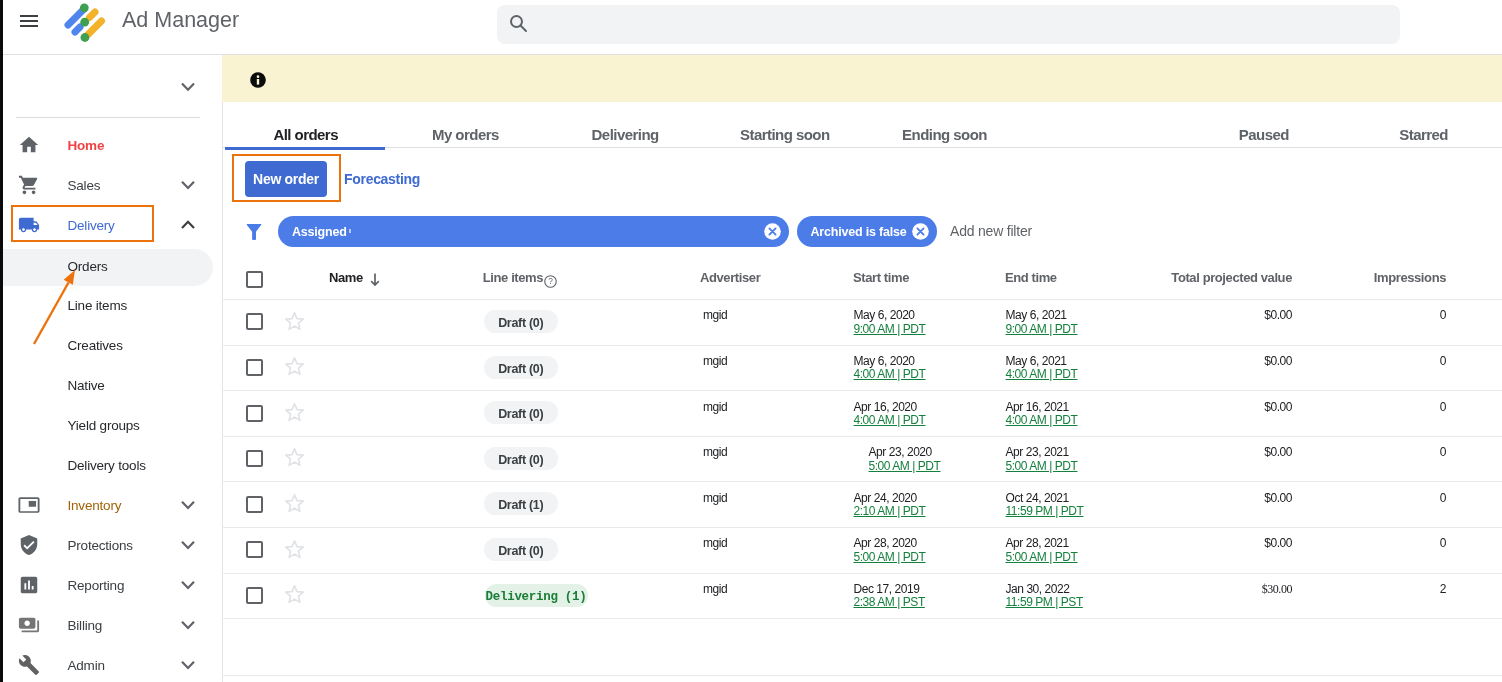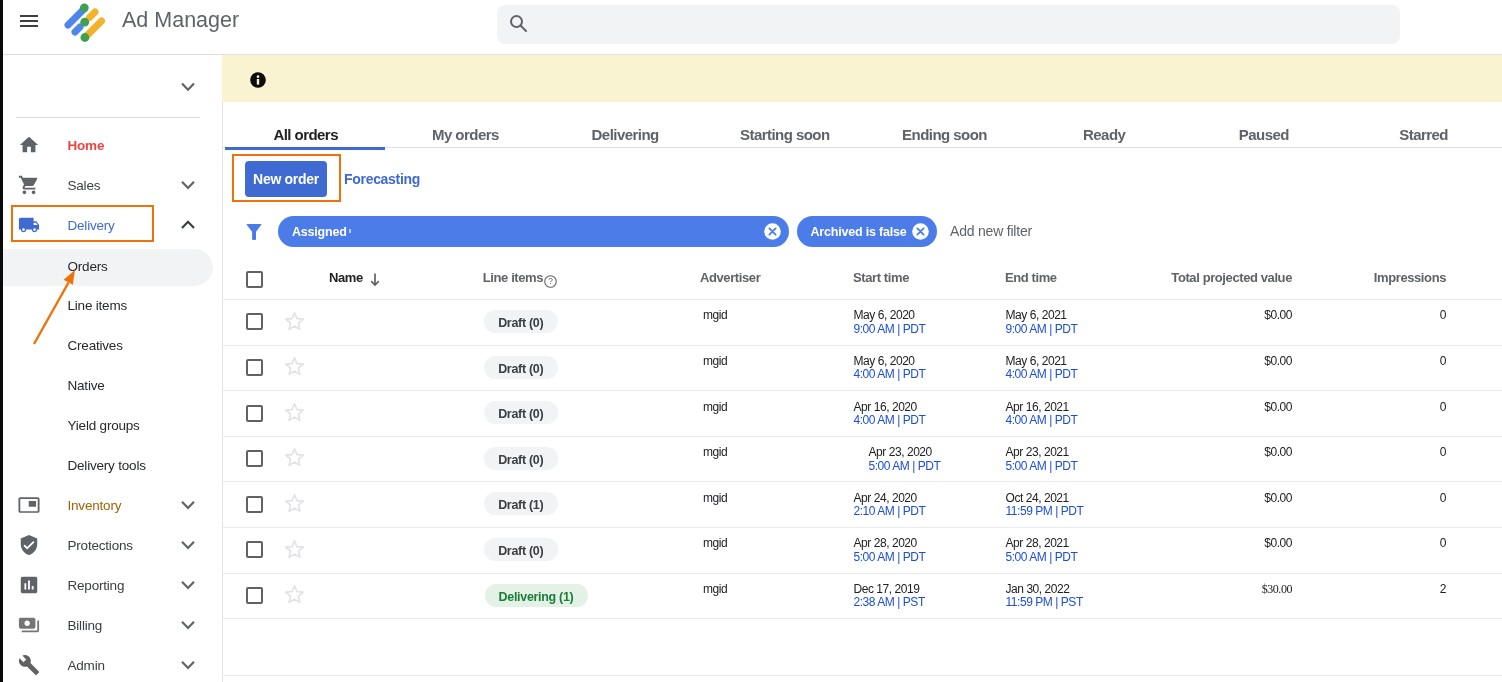--- a/index.html
+++ b/index.html
@@ -45,21 +45,21 @@
 
 #tablewrap { left:222px; top:258px; width:1280px; height:417px; }
 .hdr { position:absolute; font-size:13px; font-weight:bold; color:#5f6368; top:269.7px; letter-spacing:-0.4px; }
 #h-name { color:#202124; }
 .rowline { position:absolute; left:222px; width:1280px; height:1px; background:#e8eaed; }
 #bottomline { left:222px; top:675px; width:1280px; height:1px; background:#e8eaed; }
 .cb { position:absolute; left:246px; width:17px; height:17px; border:2px solid #5f6368; border-radius:2px; }
 .rowcb { border-width:2px; border-color:#5f6368; }
 .statuspill { position:absolute; height:23px; border-radius:11.5px; background:#f1f3f4; color:#3c4043; font-size:12.5px; font-weight:bold; text-align:center; letter-spacing:-0.3px; line-height:26px; }
 .cell { position:absolute; font-size:12px; line-height:13.4px; color:#202124; letter-spacing:-0.45px; }
-.sub { color:#1d4ed8; }
+.sub { color:#15803d;text-decoration:underline; }
 .rightal { text-align:right; }
 
 
 .orect { position:absolute; border:2.5px solid #ee720c; z-index:40; }
 </style>
 </head>
 <body>
 <div id="blackstrip" class="abs"></div>
 <div id="header" class="abs"></div>
 <div id="burger" class="abs">
@@ -188,21 +188,20 @@
     <circle cx="8" cy="4.7" r="1.35" fill="#faf3d1"></circle>
     <rect x="6.8" y="7" width="2.4" height="5.6" fill="#faf3d1"></rect>
   </svg>
 
 <div id="tabs" class="abs">
   <div class="tab active" style="left:3.7px;">All orders</div>
   <div class="tab" style="left:163.4px;">My orders</div>
   <div class="tab" style="left:323.1px;">Delivering</div>
   <div class="tab" style="left:482.8px;">Starting soon</div>
   <div class="tab" style="left:642.5px;">Ending soon</div>
-  <div class="tab" style="left:802.2px;">Ready</div>
   <div class="tab" style="left:961.9px;">Paused</div>
   <div class="tab" style="left:1121.6px;">Starred</div>
   <div id="underline"></div>
 </div>
 
 <div id="neworder" class="abs">New order</div>
 <div id="forecasting" class="abs">Forecasting</div>
 
 <svg class="abs" style="left:245.8px; top:224px;" width="16" height="16" viewBox="0 0 16 16">
   <path d="M1.2 0 H14.8 Q15.8 0 15.1 0.9 L10 7.7 V15 Q10 16 9 16 H7 Q6.1 16 6.1 15 V7.7 L0.9 0.9 Q0.2 0 1.2 0 Z" fill="#4a7ce8"></path>
@@ -306,21 +305,21 @@
 <div class="statuspill" style="left:484px; top:538.0px; width:73.5px;">Draft (0)</div>
 <div class="cell" style="left:703px; top:537.4px;">mgid</div>
 <div class="cell" style="left:853.5px; top:537.4px;">Apr 28, 2020<br><span class="sub">5:00 AM | PDT</span></div>
 <div class="cell" style="left:1005.5px; top:537.4px;">Apr 28, 2021<br><span class="sub">5:00 AM | PDT</span></div>
 <div class="cell rightal" style="left:1092px; width:200px; top:537.4px;">$0.00</div>
 <div class="cell rightal" style="left:1246px; width:200px; top:537.4px;">0</div>
 <div class="cb abs rowcb" style="top:586.9px;"></div>
 <svg class="abs" style="left:283.5px; top:584.1px;" width="21" height="21" viewBox="0 0 24 24">
     <path d="M12 17.27 18.18 21l-1.64-7.03L22 9.24l-7.19-.61L12 2 9.19 8.63 2 9.24l5.46 4.73L5.82 21z" fill="none" stroke="#e0e2e5" stroke-width="1.9" stroke-linejoin="round"></path>
   </svg>
-<div class="statuspill" style="left:484.5px; top:583.6px; width:103px; background:#e3f1e6; color:#1a7e38;">Delivering (1)</div>
+<div class="statuspill" style="left:484.5px; top:583.6px; width:103px; background:#e3f1e6; color:#1a7e38;font-family:Liberation Mono, monospace;">Delivering (1)</div>
 <div class="cell" style="left:703px; top:583.0px;">mgid</div>
 <div class="cell" style="left:853.5px; top:583.0px;">Dec 17, 2019<br><span class="sub">2:38 AM | PST</span></div>
 <div class="cell" style="left:1005.5px; top:583.0px;">Jan 30, 2022<br><span class="sub">11:59 PM | PST</span></div>
 <div class="cell rightal" style="left:1092px; width:200px; top:583.0px;font-family:Liberation Serif, serif;">$30.00</div>
 <div class="cell rightal" style="left:1246px; width:200px; top:583.0px;">2</div>
 <div id="bottomline" class="abs"></div>
 
 <div class="orect" style="left:232px; top:154px; width:109px; height:48px;"></div>
 <div class="orect" style="left:11px; top:205px; width:143px; height:37px;"></div>
 <svg class="abs" style="left:28px; top:262px; z-index:41;" width="55" height="90" viewBox="0 0 55 90">

